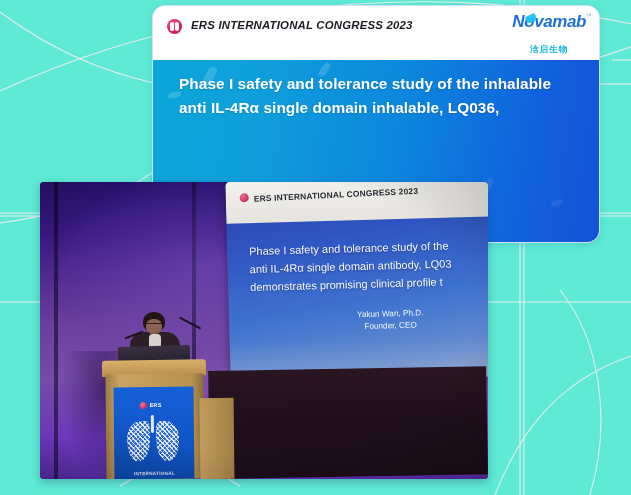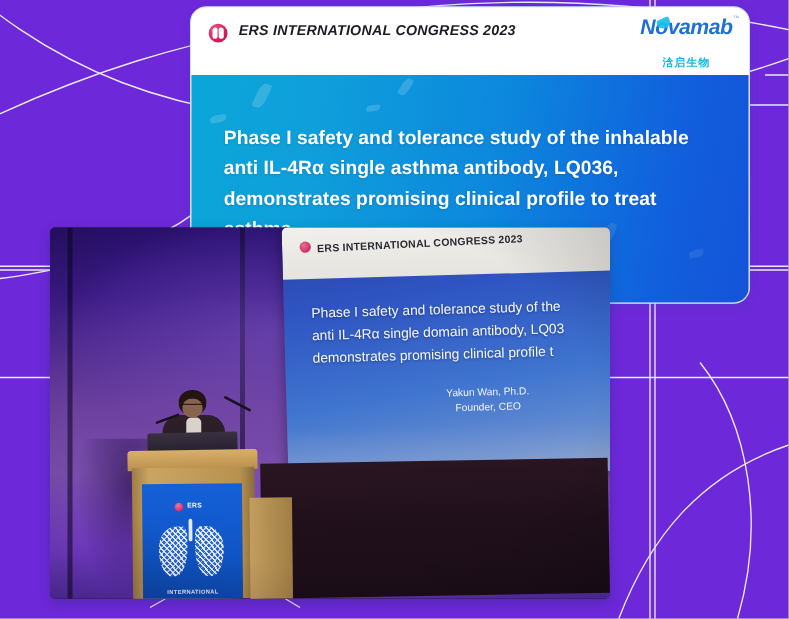--- a/index.html
+++ b/index.html
@@ -6,21 +6,21 @@
   html, body {
     width: 631px; height: 495px;
     overflow: hidden;
     background: #ffffff;
     font-family: "Liberation Sans", sans-serif;
   }
 
   #stage {
     position: relative;
     width: 631px; height: 495px;
-    background: #6d28d9;
+    background: #5eead4;
     overflow: hidden;
   }
 
   
   #bg-pattern {
     position: absolute; inset: 0;
     z-index: 0;
   }
 
   
@@ -109,21 +109,21 @@
     font-size: 8.6px;
     font-weight: bold;
     color: #19b6e4;
     letter-spacing: 1px;
   }
 
   #slide-body {
     position: relative;
     height: 184px;
     background: linear-gradient(100deg, #0aa6d8 0%, #0f9fdb 22%, #0c86dd 55%, #1160dd 83%, #1453d8 100%);
-    padding: 39px 26px 0 26px;
+    padding: 12px 26px 0 26px;
     overflow: hidden;
   }
   #slide-title {
     position: relative;
     z-index: 2;
     color: #ffffff;
     font-size: 15.4px;
     font-weight: bold;
     line-height: 1.58;
     letter-spacing: 0.05px;
@@ -374,22 +374,21 @@
     <div id="slide-body">
       <span class="leafdec" style="left:52px; top:6px; width:9px; height:21px; transform:rotate(24deg);"></span>
       <span class="leafdec" style="left:15px; top:32px; width:13px; height:6px; transform:rotate(-8deg);"></span>
       <span class="leafdec" style="left:168px; top:2px; width:7px; height:15px; transform:rotate(30deg);"></span>
       <span class="leafdec" style="left:140px; top:24px; width:11px; height:5px; transform:rotate(-4deg);"></span>
       <span class="leafdec" style="left:330px; top:118px; width:8px; height:18px; transform:rotate(20deg); opacity:.55;"></span>
       <span class="leafdec" style="left:398px; top:140px; width:12px; height:6px; transform:rotate(-10deg); opacity:.5;"></span>
 
       <div id="slide-title">
         <div>Phase I safety and tolerance study of the inhalable</div>
-        <div>anti IL-4Rα single asthma antibody, LQ036,</div>
-        <div>demonstrates promising clinical profile to treat asthma</div>
+        <div>anti IL-4Rα single domain inhalable, LQ036,</div>
       </div>
     </div>
   </div>
 
   <div id="photo">
 
     <div class="ph" id="hall-wall"></div>
     <div class="ph wall-seam" style="left:14px;"></div>
     <div class="ph wall-seam" style="left:152px;"></div>
     <div class="ph" id="drape-glow"></div>

